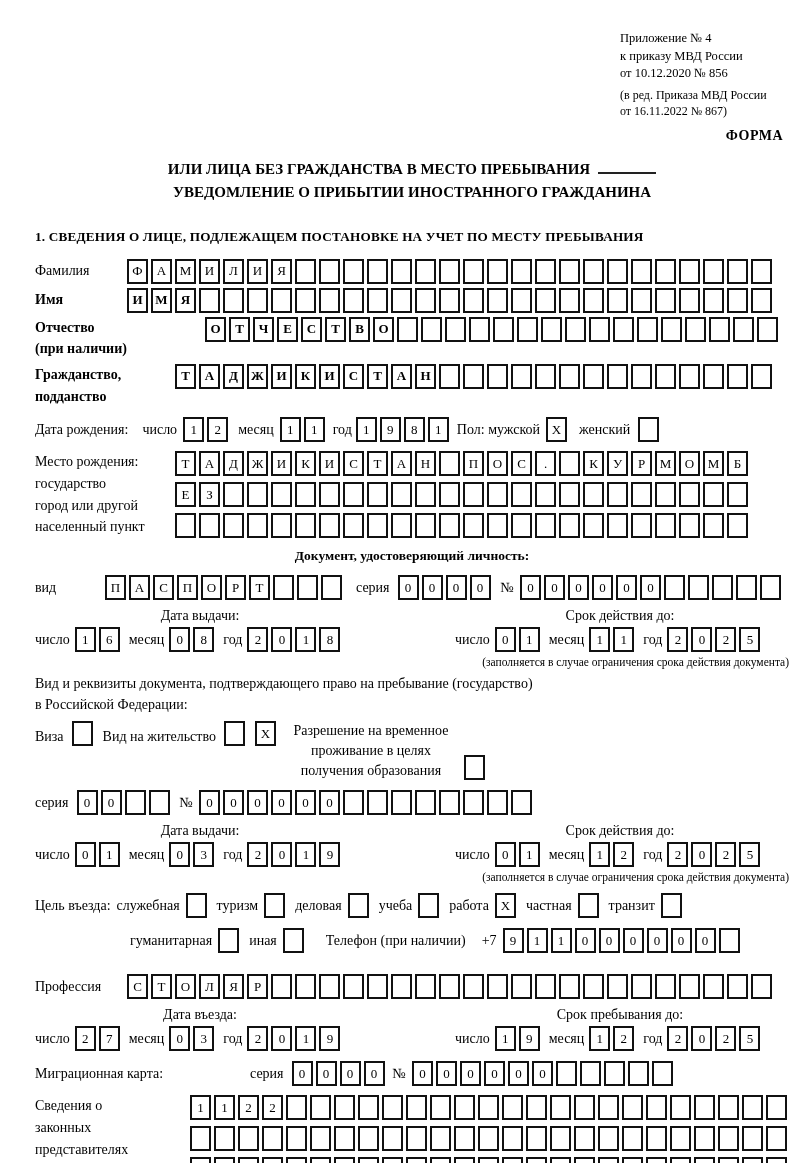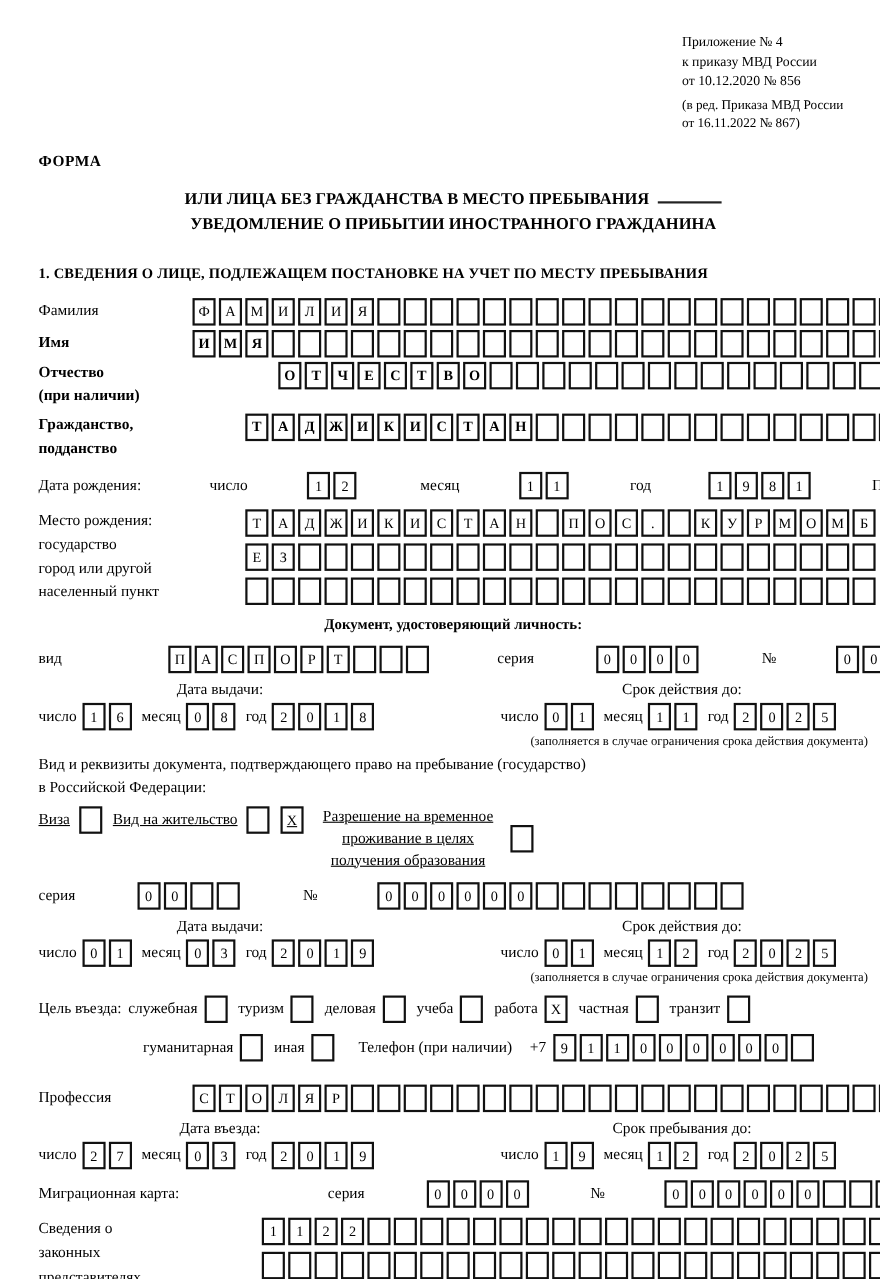--- a/index.html
+++ b/index.html
@@ -4,26 +4,26 @@
 <style>
   * { box-sizing: border-box; }
   html, body { margin: 0; padding: 0; background: #ffffff; }
   .page {
     width: 800px; height: 1163px; background: #fff; color: #000;
     font-family: "Liberation Serif", serif; font-size: 14px;
     padding: 30px 11px 16px 35px; overflow: hidden; position: relative;
   }
   .hdr { margin-left: 585px; width: 190px; font-size: 12.5px; line-height: 1.4; }
   .hdr-small { font-size: 12px; margin-top: 4px; line-height: 1.4; }
-  .forma { font-weight: bold; font-size: 14px; margin: 20px 6px 0 0; letter-spacing: .5px; }
+  .forma { text-align: right; font-weight: bold; font-size: 14px; margin: 8px 6px 0 0; letter-spacing: .5px; }
   .title { text-align: center; font-weight: bold; font-size: 15px; line-height: 1.55; margin-top: 14px; }
   .blank-line { display: inline-block; width: 58px; border-bottom: 2px solid #222; height: 12px; margin-left: 8px; }
   .sec { font-weight: bold; font-size: 13.2px; margin-top: 24px; letter-spacing: .2px; }
 
-  .row { display: flex; align-items: center; margin-top: 6px; gap: 48px; }
+  .row { display: flex; align-items: center; margin-top: 6px; }
   .row.tight { margin-top: 4px; font-weight: bold; }
   .row.start { align-items: flex-start; }
   .cells { display: inline-flex; gap: 3px; flex: 0 0 auto; }
   .cell {
     width: 21px; height: 25px; border: 2px solid #111; flex: 0 0 auto;
     display: inline-flex; align-items: center; justify-content: center;
     font-size: 13px; font-family: "Liberation Serif", serif; background: #fff;
   }
   .lbl { flex: 0 0 auto; }
   .lw92  { width: 92px; }
@@ -36,21 +36,21 @@
   .dates { display: flex; margin-top: 8px; }
   .dategrp { }
   .dategrp.left { width: 420px; }
   .dg-head { text-align: center; width: 330px; margin-bottom: 3px; }
   .dg-row { display: flex; align-items: center; }
   .dg-row .lbl { margin-right: 5px; }
   .dg-row .cells { margin-right: 9px; }
   .note { text-align: right; font-size: 11.5px; margin-top: 4px; }
 
   .permit-opts { display: flex; align-items: flex-start; margin-top: 8px; gap: 10px; }
-  .opt { display: flex; align-items: center; gap: 8px; text-decoration: underline; }
+  .opt { display: flex; align-items: flex-end; gap: 8px; }
   .opt-label { line-height: 1.4; }
   .opt-label.c2 { width: 168px; text-align: center; }
   .opt-label.c3 { width: 170px; text-align: center; }
 
   .purpose-row { display: flex; align-items: center; margin-top: 10px; flex-wrap: nowrap; }
   .purpose-row .lbl { margin-right: 6px; }
   .purpose-row .cells { margin-right: 10px; }
   .cellrows { display: flex; flex-direction: column; gap: 6px; }
 </style>
 </head>

